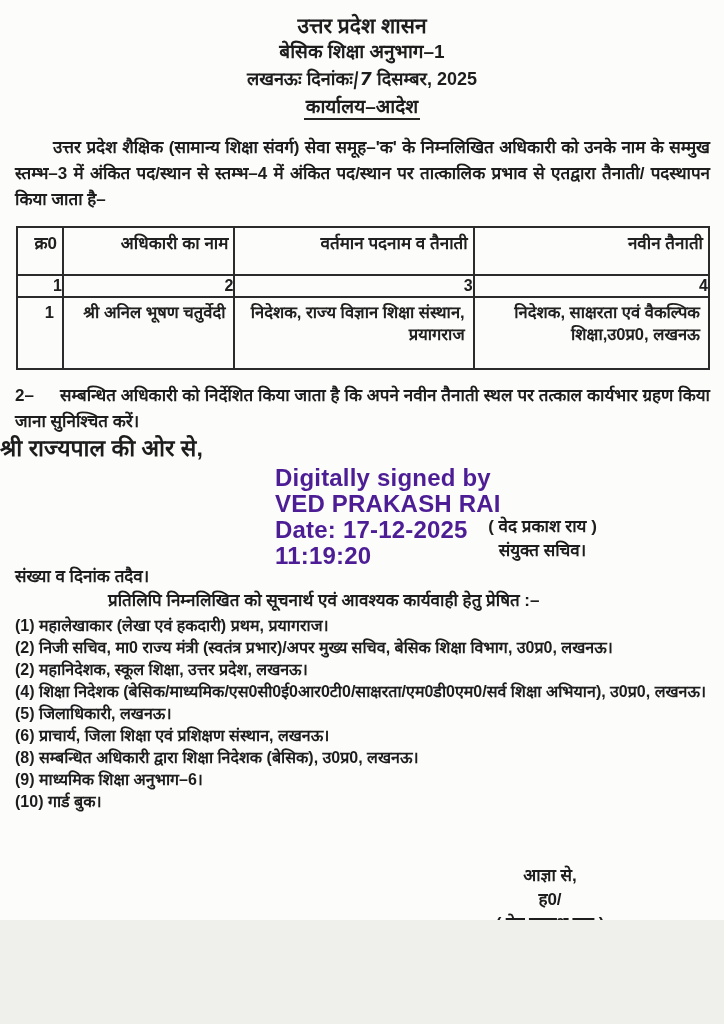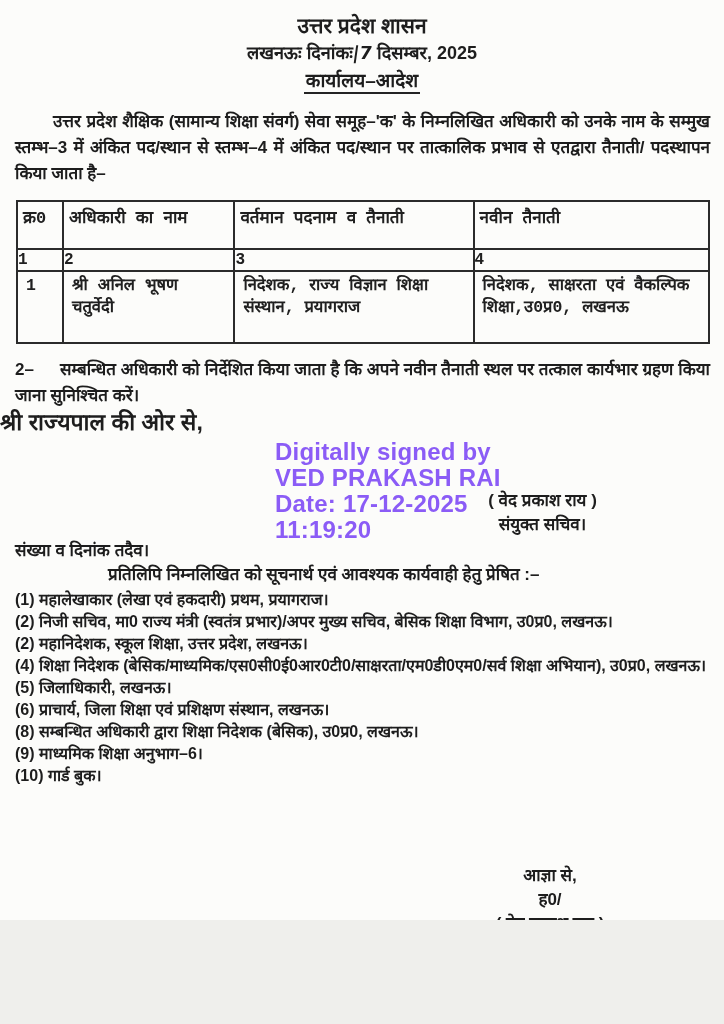--- a/index.html
+++ b/index.html
@@ -41,44 +41,43 @@
   
   table.officers-table {
     border-collapse: collapse;
     margin: 13px 12px 0 16px;
     width: 694px;
     font-weight: bold;
     color: #202020;
   }
   .officers-table td {
     border: 2px solid #2b2b2b;
-    text-align: left;
+    text-align: right;
     padding: 2px 5px;
-    font-family: Liberation Mono, monospace;
   }
   .officers-table .head-row td { height: 48px; vertical-align: top; font-size: 17px; padding-top: 3px; }
   .officers-table .num-row td  { height: 20px; font-size: 16px; padding: 0; line-height: 20px; }
   .officers-table .data-row td { font-size: 16.5px; line-height: 22px; vertical-align: top; padding: 3px 8px 8px; height: 72px; }
   .col-serial { width: 46px; }
   .col-name   { width: 172px; }
   .col-current{ width: 240px; }
   .col-new    { width: 236px; }
 
   
   .behalf {
     margin: 2px 104px 0 0;
     font-size: 23px; line-height: 22px; font-weight: bold;
   }
 
   
   .sig-block { position: relative; height: 100px; margin-top: 4px; }
   .sig-en {
     position: absolute; left: 275px; top: 2px;
     font-size: 24px; line-height: 26px; font-weight: bold;
-    color: #8b5cf6; letter-spacing: 0.2px; white-space: nowrap;
+    color: #4c1d95; letter-spacing: 0.2px; white-space: nowrap;
   }
   .sig-hi {
     position: absolute; left: 455px; top: 52px; width: 175px;
     text-align: center; font-size: 17px; line-height: 24px; font-weight: bold;
   }
 
   
   .ref-line     { margin: 2px 0 0 15px;  font-size: 17px; line-height: 24px; font-weight: bold; }
   .copy-heading { margin: 0 0 0 108px;   font-size: 17px; line-height: 24px; font-weight: bold; }
   .copy-list    { margin: 2px 16px 0 15px; font-size: 16px; line-height: 22px; font-weight: bold; text-align: justify; }
@@ -89,20 +88,21 @@
     text-align: center; font-size: 17px; line-height: 24px; font-weight: bold;
   }
 </style>
 </head>
 <body>
 
 <div class="page">
 
   <div class="header">
     <div class="h-govt">उत्तर प्रदेश शासन</div>
+    <div class="h-section">बेसिक शिक्षा अनुभाग–1</div>
     <div class="h-date">
       <span>लखनऊः दिनांकः</span><span class="hand">|7</span><span> दिसम्बर, 2025</span>
     </div>
     <div class="h-order">
       <span class="underlined">कार्यालय–आदेश</span>
     </div>
   </div>
 
   <p class="para1">उत्तर प्रदेश शैक्षिक (सामान्य शिक्षा संवर्ग) सेवा समूह–'क' के निम्नलिखित अधिकारी को उनके नाम के सम्मुख स्तम्भ–3 में अंकित पद/स्थान से स्तम्भ–4 में अंकित पद/स्थान पर तात्कालिक प्रभाव से एतद्वारा तैनाती/ पदस्थापन किया जाता है–</p>
 

